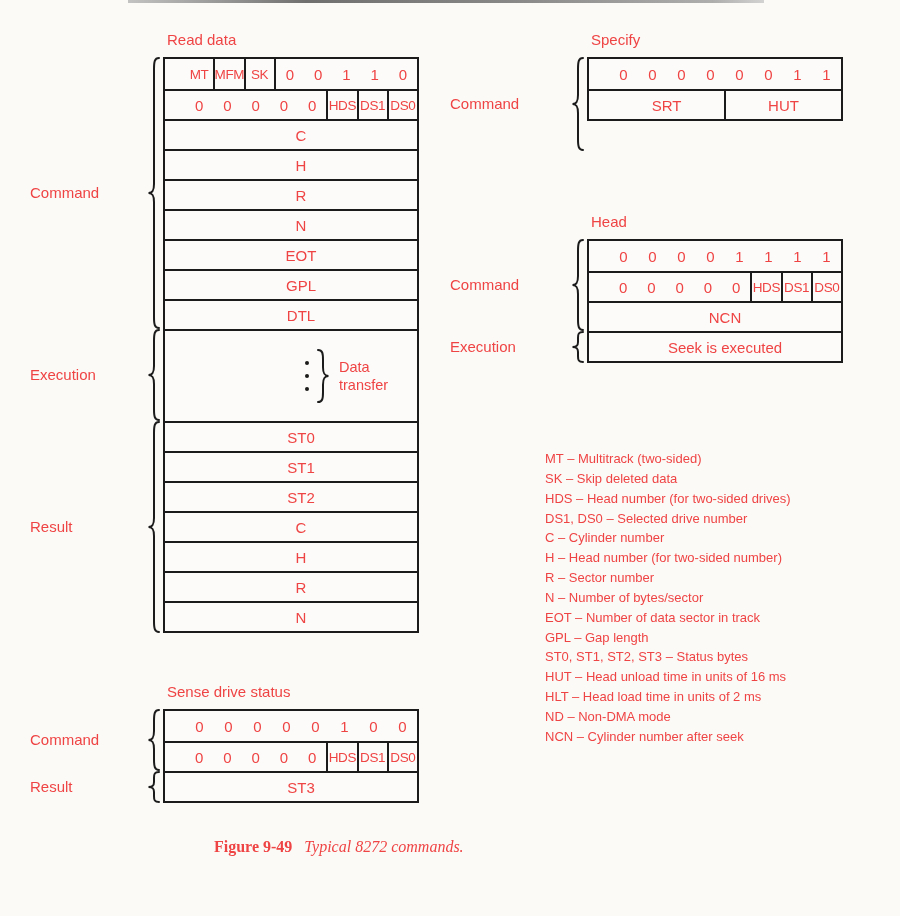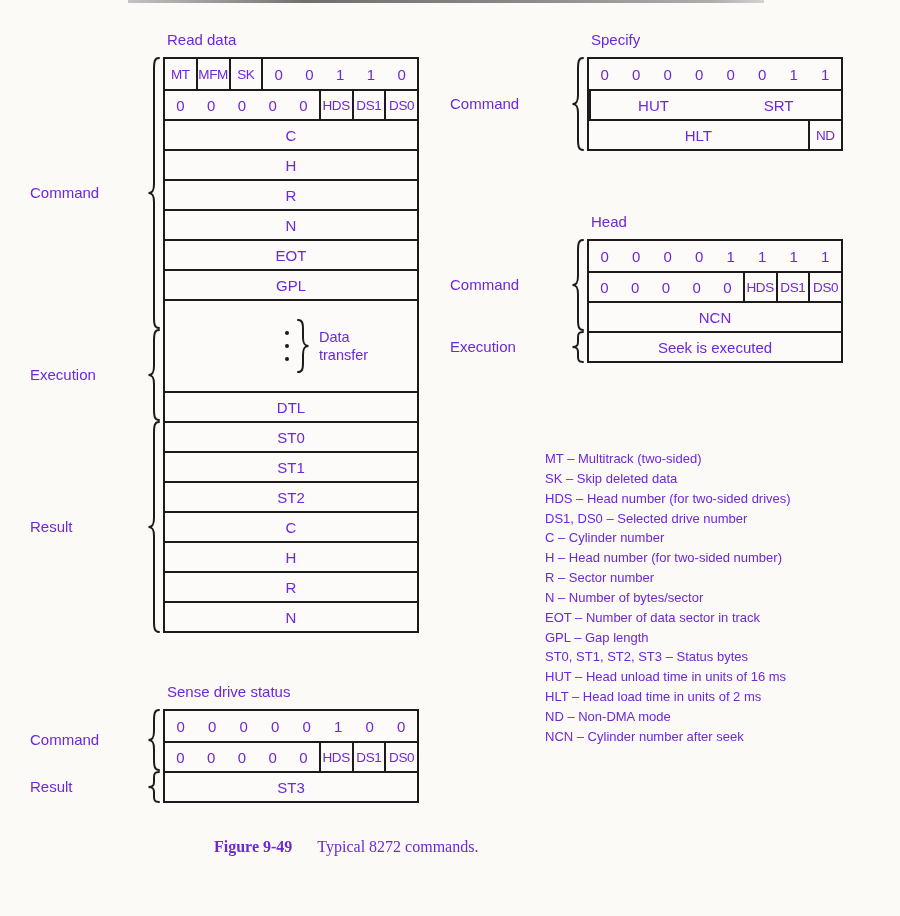--- a/index.html
+++ b/index.html
@@ -1,21 +1,21 @@
 <!DOCTYPE html>
 <html><head>
 <meta charset="utf-8">
 <style>
   html,body{margin:0;padding:0;}
   .page{
     position:relative;
     width:900px;height:916px;
     background:#fbfaf7;
     font-family:"Liberation Sans","DejaVu Sans",sans-serif;
-    color:#6d28d9;
+    color:#ef4444;
     overflow:hidden;
   }
   .scan-edge{
     position:absolute;left:128px;top:0;width:636px;height:3px;
     background:linear-gradient(90deg,#b5b5b5,#4d4d4d 28%,#6b6b6b 60%,#9b9b9b 92%,#c9c9c9);
     opacity:.8;
   }
   .title{
     position:absolute;
     font-size:15px;line-height:16px;white-space:nowrap;
@@ -25,21 +25,21 @@
     font-size:15px;line-height:20px;height:20px;
     white-space:nowrap;
   }
   .brace{position:absolute;width:14px;}
   .btable{
     position:absolute;
     border:2px solid #1b1b1b;
     box-sizing:border-box;
     background:#fcfbf9;
   }
-  .row{display:flex;height:30px;box-sizing:border-box;}
+  .row{display:flex;height:30px;box-sizing:border-box;padding-left:20px;}
   .row + .row{border-top:2px solid #1b1b1b;}
   .row.exec{height:92px;}
   .cell{
     display:flex;align-items:center;justify-content:center;
     font-size:15px;box-sizing:border-box;overflow:hidden;white-space:nowrap;
   }
   .cell.sep{border-left:2px solid #1b1b1b;}
   .cell.small{font-size:13.5px;letter-spacing:-0.4px;}
   .f1{flex:1;} .f4{flex:4;} .f5{flex:5;} .f7{flex:7;} .f8{flex:8;}
   .bits{padding:0;}
@@ -58,21 +58,21 @@
     position:absolute;left:545px;top:449px;width:345px;
     font-size:13px;
   }
   .legend-line{line-height:19.85px;white-space:nowrap;}
   .caption{
     position:absolute;left:214px;top:838px;
     font-family:"Liberation Serif","DejaVu Serif",serif;
     font-size:16px;white-space:nowrap;
   }
   .cap-b{font-weight:bold;}
-  .cap-t{padding-left:25px;}
+  .cap-t{padding-left:12px;font-style:italic;}
 </style>
 </head>
 <body>
 
 <div class="page">
 
   <div class="scan-edge"></div>
 
   <div class="title" style="left:167px;top:32px">Read data</div>
 
@@ -131,43 +131,43 @@
         <div class="cell f8">R</div>
       </div>
     <div class="row">
         <div class="cell f8">N</div>
       </div>
     <div class="row">
         <div class="cell f8">EOT</div>
       </div>
     <div class="row">
         <div class="cell f8">GPL</div>
+      </div>
+    <div class="row">
+        <div class="cell f8">DTL</div>
       </div>
     <div class="row exec">
       <div class="exec-inner">
         <div class="vdots">
             <i></i>
             <i></i>
             <i></i>
           </div>
         <div class="brace rbrace">
             <svg width="14" height="54" viewBox="0 0 14 54" style="display:block">
               <path d="M2 1 C6.5 1 7 4.401999999999999 7 10.719999999999999 L7 18.36 C7 23.976 8 27 12.5 27 C8 27 7 30.024 7 35.64 L7 43.28 C7 49.598 6.5 53 2 53" fill="none" stroke="#1b1b1b" stroke-width="2" stroke-linecap="round"></path>
             </svg>
           </div>
         <div class="exec-text">
           <div>Data</div>
           <div>transfer</div>
         </div>
       </div>
     </div>
     <div class="row">
-        <div class="cell f8">DTL</div>
-      </div>
-    <div class="row">
         <div class="cell f8">ST0</div>
       </div>
     <div class="row">
         <div class="cell f8">ST1</div>
       </div>
     <div class="row">
         <div class="cell f8">ST2</div>
       </div>
     <div class="row">
         <div class="cell f8">C</div>
@@ -198,26 +198,22 @@
           <span class="bit">0</span>
           <span class="bit">0</span>
           <span class="bit">0</span>
           <span class="bit">0</span>
           <span class="bit">0</span>
           <span class="bit">1</span>
           <span class="bit">1</span>
         </div>
     </div>
     <div class="row">
+      <div class="cell f4">SRT</div>
       <div class="cell f4 sep">HUT</div>
-      <div class="cell f4">SRT</div>
-    </div>
-    <div class="row">
-      <div class="cell f7">HLT</div>
-      <div class="cell f1 small sep">ND</div>
     </div>
   </div>
 
   <div class="title" style="left:591px;top:214px">Head</div>
   <div class="brace" style="left:571px;top:239px;height:92px">
       <svg width="14" height="92" viewBox="0 0 14 92" style="display:block">
         <path d="M12 1 C7.5 1 7 4.85 7 12 L7 37 C7 42.85 6 46 1.5 46 C6 46 7 49.15 7 55 L7 80 C7 87.15 7.5 91 12 91" fill="none" stroke="#1b1b1b" stroke-width="2" stroke-linecap="round"></path>
       </svg>
     </div>
   <div class="brace" style="left:571px;top:331px;height:32px">

